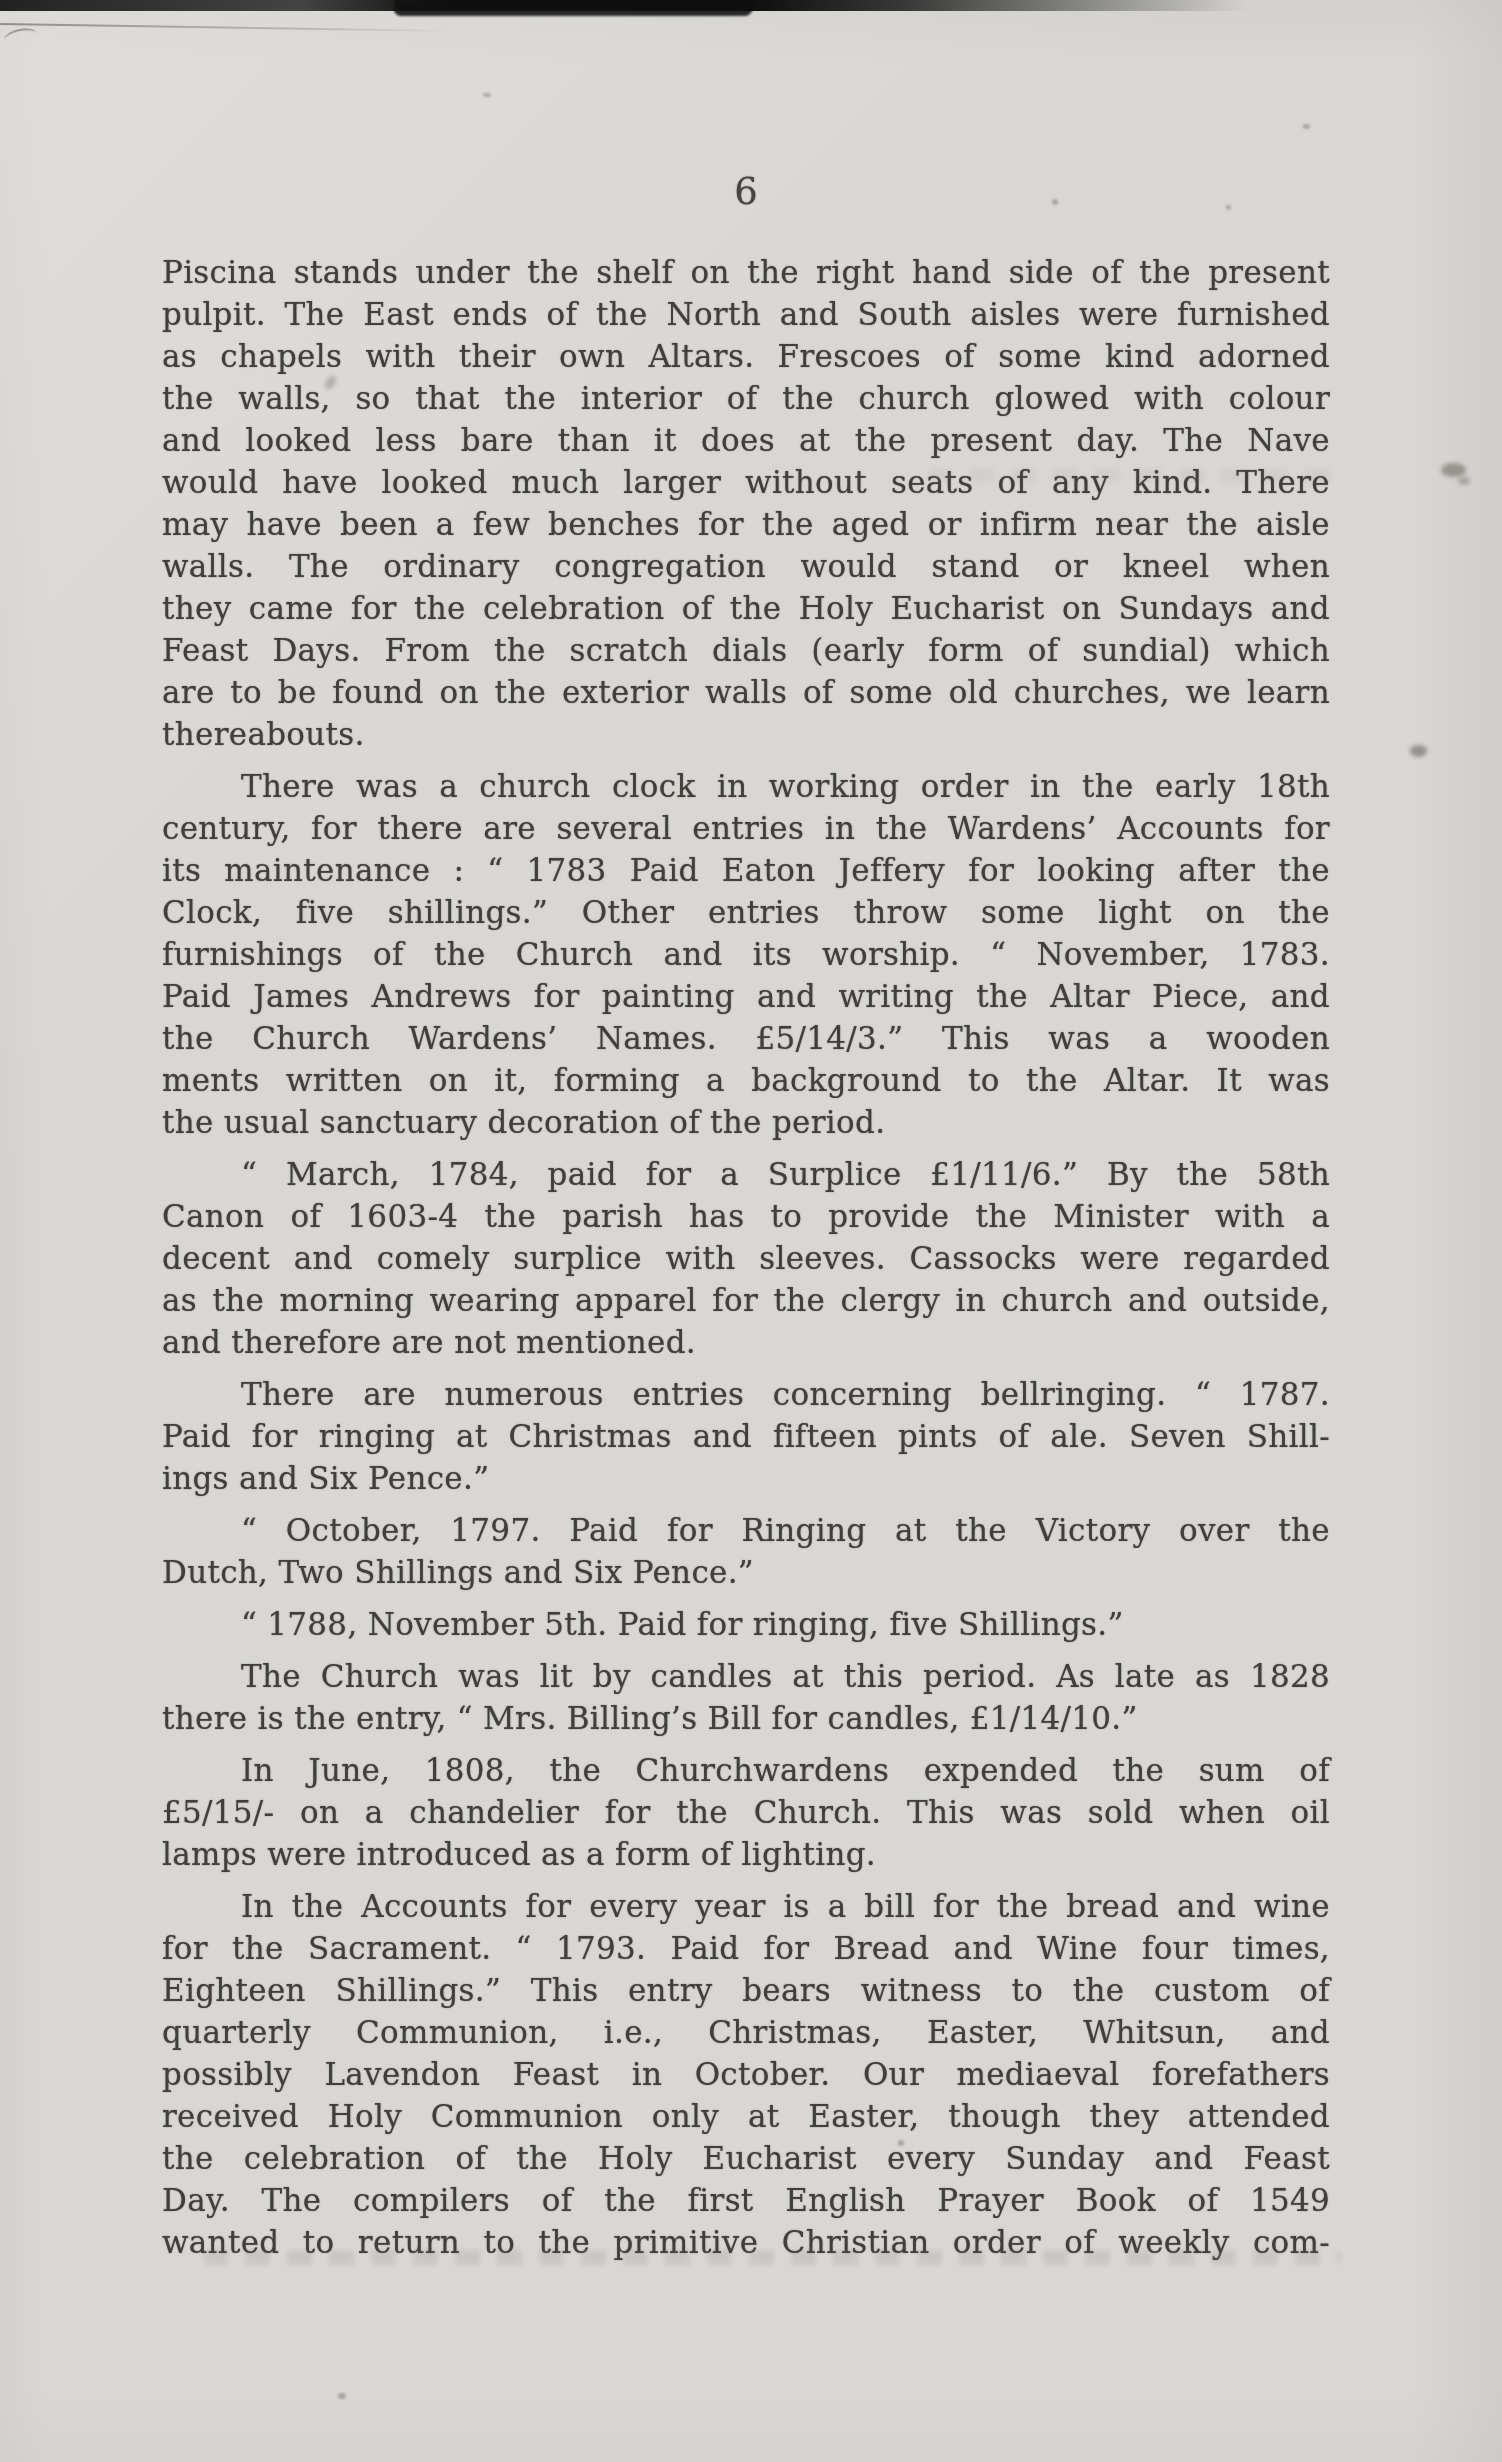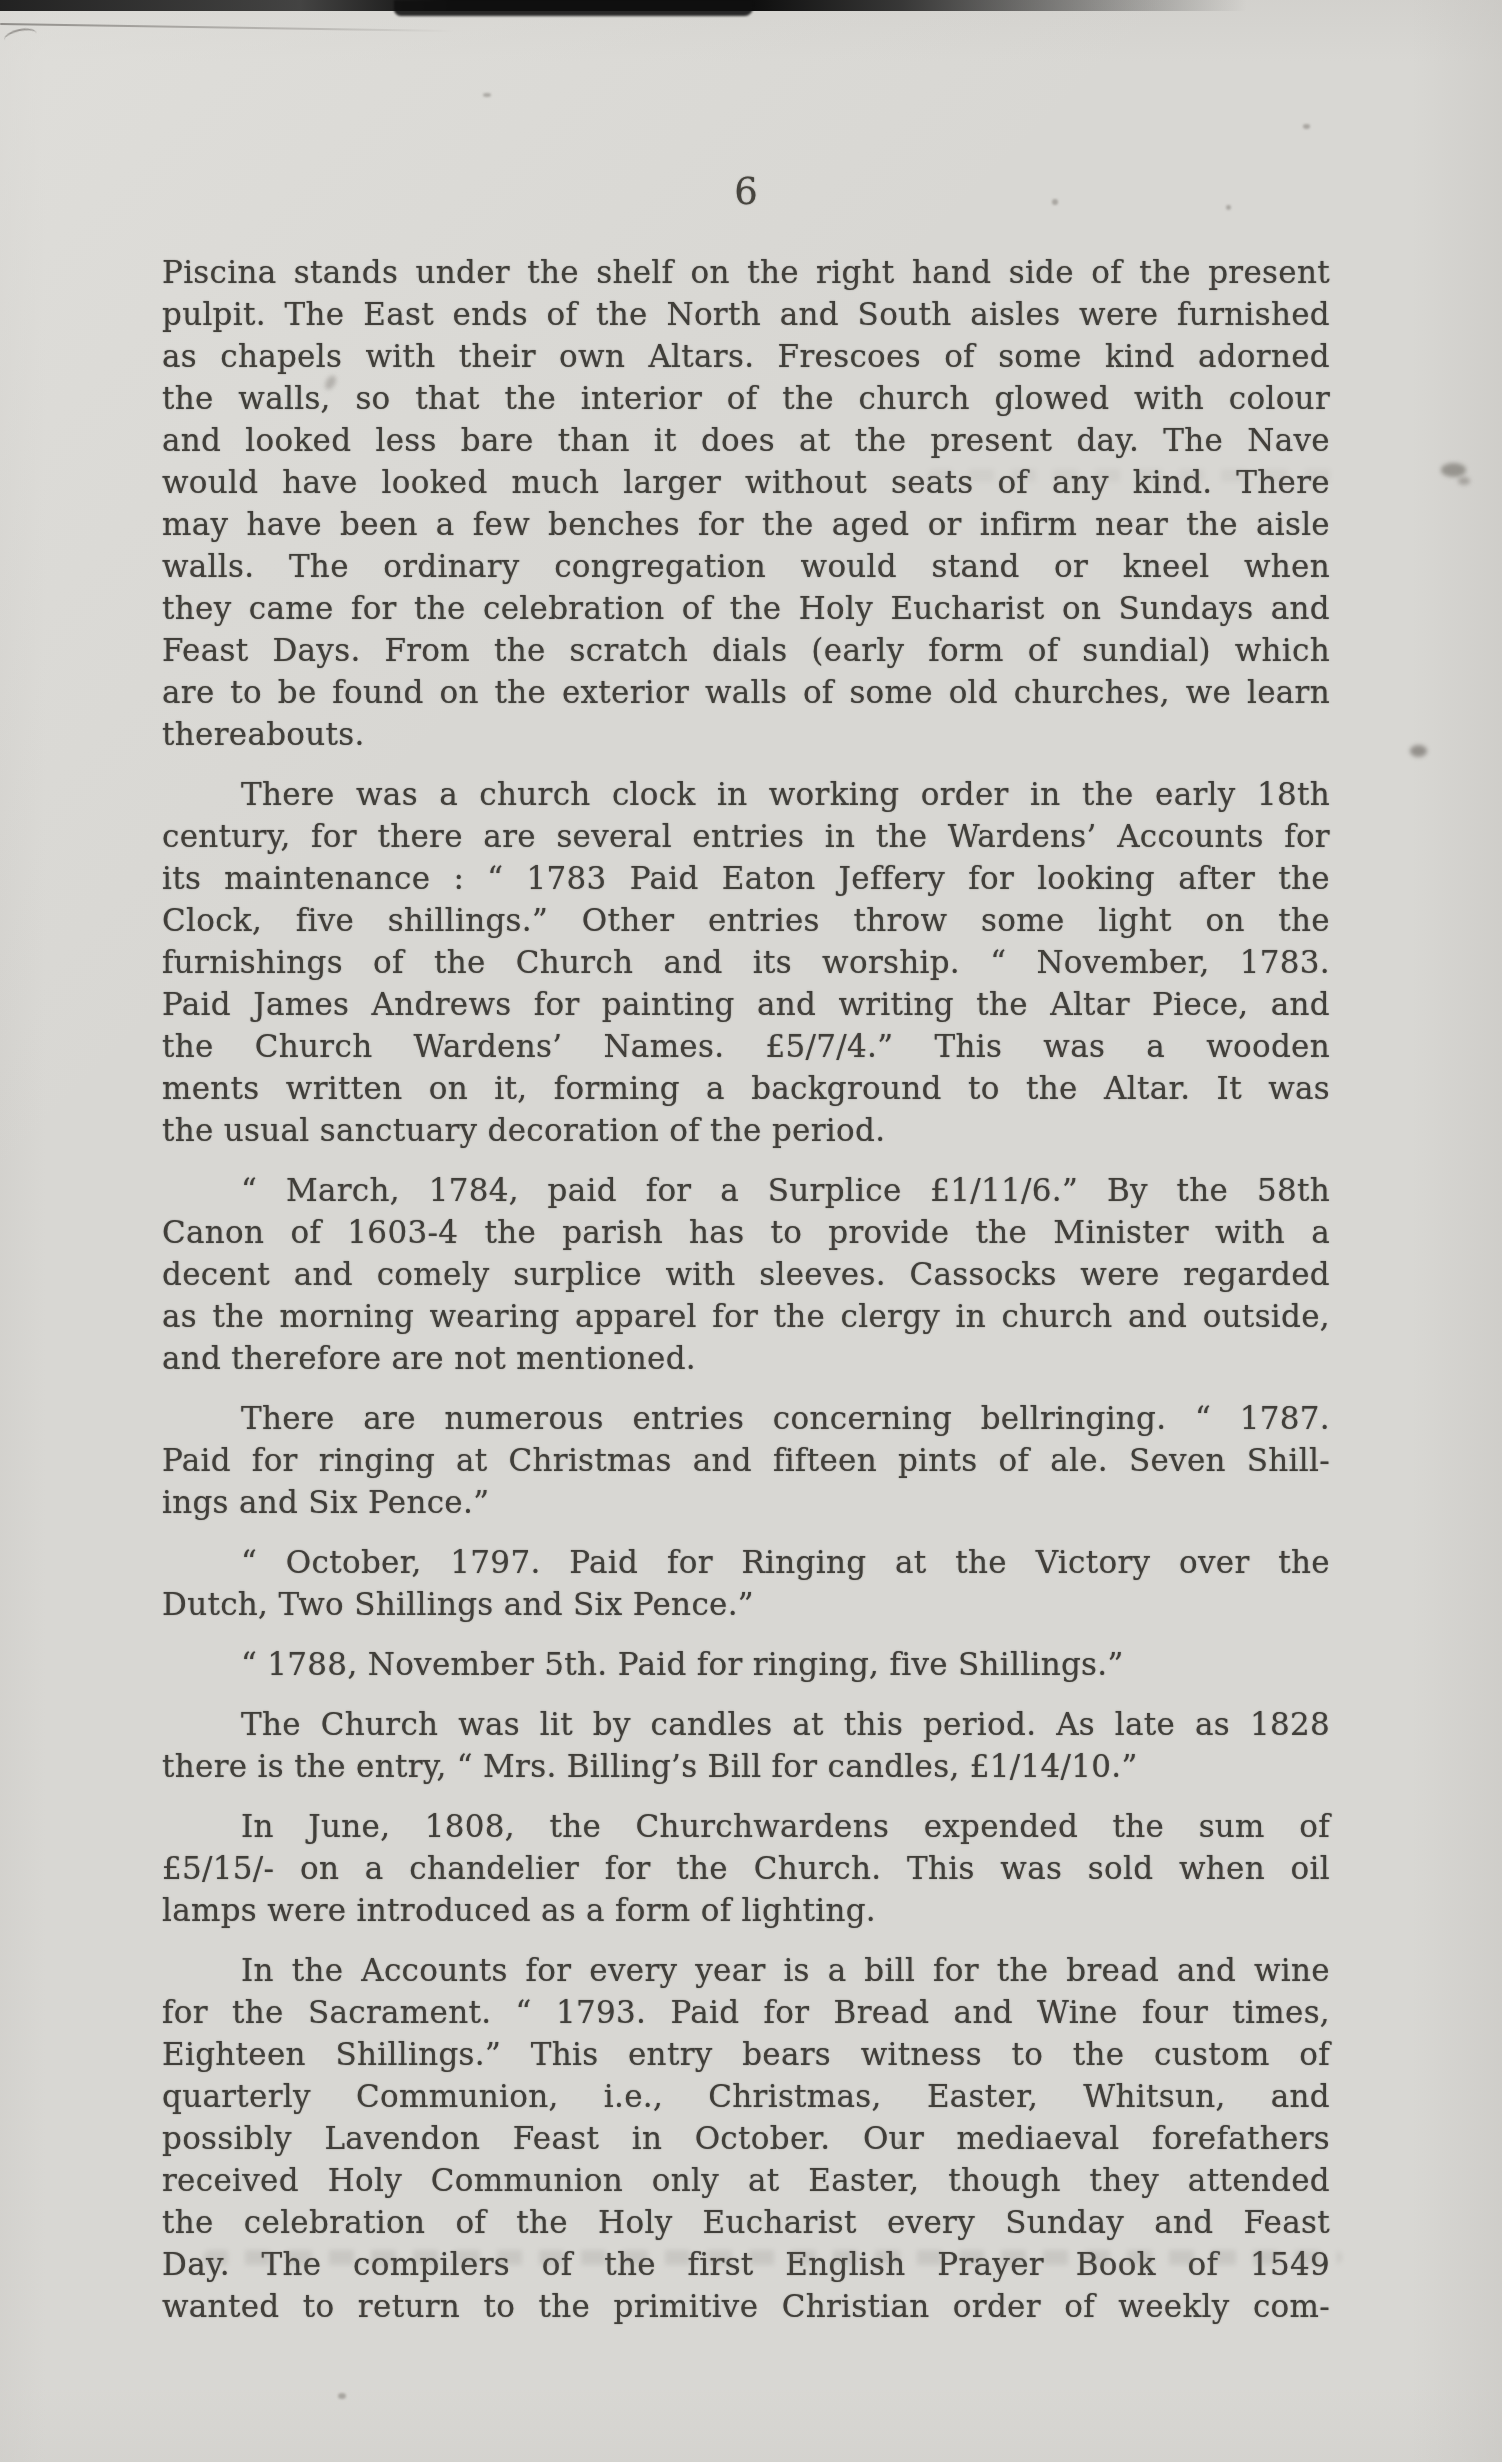--- a/index.html
+++ b/index.html
@@ -63,21 +63,21 @@
   .text-block {
     position: absolute; top: 251px; left: 162px;
     width: 1168px;
     font-size: 31px;
     line-height: 42px;
     letter-spacing: 0.3px;
     color: #413f3a;
     text-shadow: 0 0 1.3px rgba(62,60,55,0.65);
   }
   .paragraph { margin: 0; }
-  .paragraph + .paragraph { margin-top: 18px; }
+  .paragraph + .paragraph { margin-top: 10px; }
   .line {
     text-align: justify;
     text-align-last: justify;
     height: 42px;
     overflow: visible;
     white-space: normal;
   }
   .line.first-indent { text-indent: 79px; }
   .line.last-natural { text-align-last: left; }
   
@@ -142,21 +142,21 @@
         <div class="line">are to be found on the exterior walls of some old churches, we learn</div>
         <div class="line last-natural">thereabouts.</div>
       </div>
       <div class="paragraph">
         <div class="line first-indent">There was a church clock in working order in the early 18th</div>
         <div class="line">century, for there are several entries in the Wardens’ Accounts for</div>
         <div class="line">its maintenance :  “ 1783 Paid Eaton Jeffery for looking after the</div>
         <div class="line">Clock, five shillings.”  Other entries throw some light on the</div>
         <div class="line">furnishings of the Church and its worship.  “ November, 1783.</div>
         <div class="line">Paid James Andrews for painting and writing the Altar Piece, and</div>
-        <div class="line">the Church Wardens’ Names.  £5/7/4.”  This was a wooden</div>
+        <div class="line">the Church Wardens’ Names.  £5/14/3.”  This was a wooden</div>
         <div class="line">ments written on it, forming a background to the Altar.  It was</div>
         <div class="line last-natural">the usual sanctuary decoration of the period.</div>
       </div>
       <div class="paragraph">
         <div class="line first-indent">“ March, 1784, paid for a Surplice £1/11/6.”  By the 58th</div>
         <div class="line">Canon of 1603-4 the parish has to provide the Minister with a</div>
         <div class="line">decent and comely surplice with sleeves.  Cassocks were regarded</div>
         <div class="line">as the morning wearing apparel for the clergy in church and outside,</div>
         <div class="line last-natural">and therefore are not mentioned.</div>
       </div>

